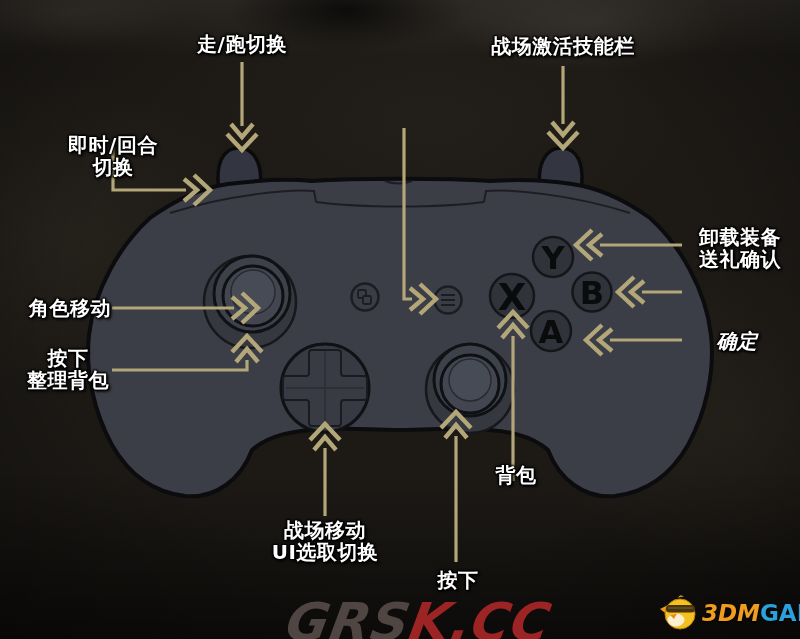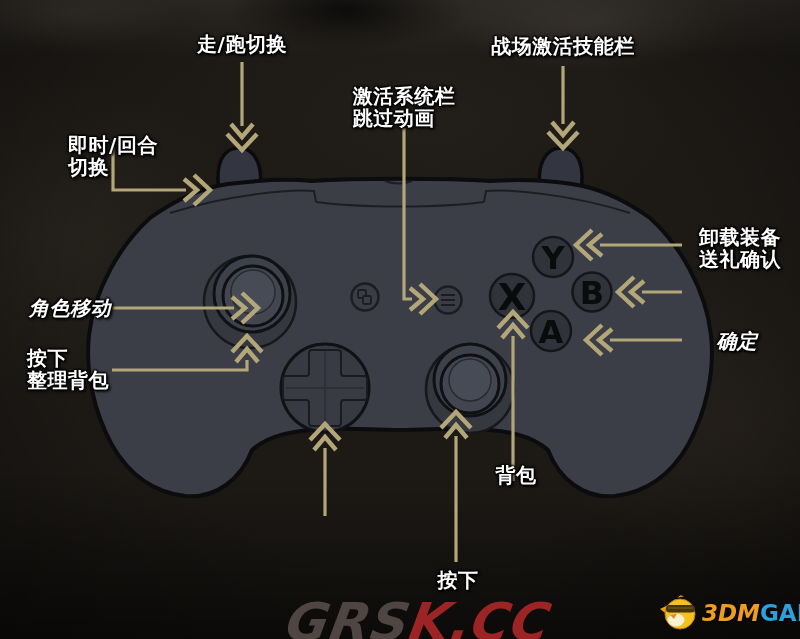--- a/index.html
+++ b/index.html
@@ -17,21 +17,21 @@
       linear-gradient(180deg, rgba(0,0,0,0) 470px, rgba(0,0,0,.55) 639px),
       #1d1a16;
   }
   .vignette{position:absolute;inset:0;z-index:1;pointer-events:none;
     background:radial-gradient(ellipse at 50% 45%, rgba(0,0,0,0) 55%, rgba(0,0,0,.38) 100%);}
   svg.diagram{position:absolute;left:0;top:0;z-index:3;}
   .aline{stroke:#b3a678;stroke-width:3.2;fill:none;}
   .achev{stroke:#b3a678;stroke-width:4.4;fill:none;stroke-linejoin:miter;stroke-linecap:butt;}
   .label{
     position:absolute;z-index:4;color:#fff;font-weight:700;font-size:20px;
-    line-height:22px;text-align:left;white-space:nowrap;letter-spacing:.5px;
+    line-height:22px;text-align:center;white-space:nowrap;letter-spacing:.5px;
     transform:translateX(-50%);
     text-shadow:1px 1px 2px #000,-1px -1px 2px #000,1px -1px 2px #000,-1px 1px 2px #000,2px 2px 3px rgba(0,0,0,.8);
   }
   .label span{display:block;}
   .wm{
     position:absolute;z-index:2;left:287px;top:592px;
     font-size:52px;font-weight:900;font-style:italic;letter-spacing:1px;
     transform:skewX(-10deg);white-space:nowrap;
   }
   .wm .g1{color:#4f4644;}
@@ -195,34 +195,34 @@
       <path class="achev" d="M612,329 L599,340 L612,351"></path>
     </g>
   </svg>
 
   <div class="label" style="left:242px;top:33px;">
     <span>走/跑切换</span>
   </div>
   <div class="label" style="left:563px;top:35px;">
     <span>战场激活技能栏</span>
   </div>
-  <div class="label" style="left:404px;top:85px;">
-    <span>激活系统栏</span>
-    <span>跳过动画</span>
-  </div>
   <div class="label" style="left:113px;top:96px;margin-top:38px;">
     <span>即时/回合</span>
     <span>切换</span>
   </div>
-  <div class="label" style="left:70px;top:297px;font-style:italic;">
+  <div class="label" style="left:70px;top:297px;">
     <span>角色移动</span>
   </div>
   <div class="label" style="left:68px;top:347px;">
     <span>按下</span>
     <span>整理背包</span>
+  </div>
+  <div class="label" style="left:325px;top:519px;">
+    <span>战场移动</span>
+    <span>UI选取切换</span>
   </div>
   <div class="label" style="left:516px;top:464px;">
     <span>背包</span>
   </div>
   <div class="label" style="left:458px;top:569px;">
     <span>按下</span>
   </div>
   <div class="label" style="left:740px;top:226px;">
     <span>卸载装备</span>
     <span>送礼确认</span>

